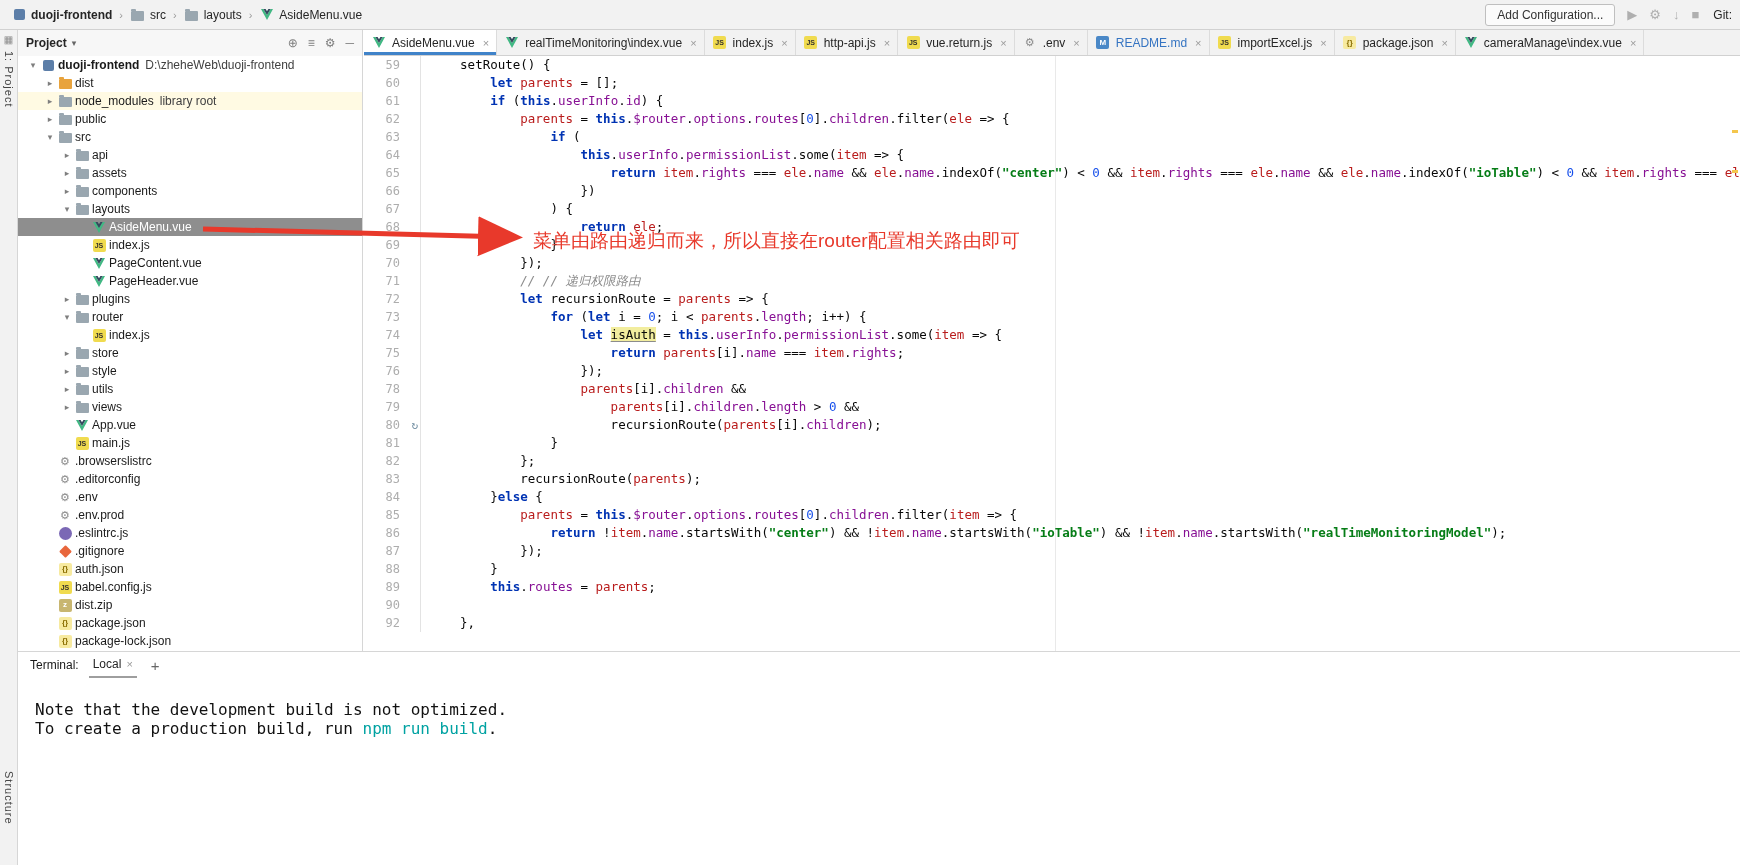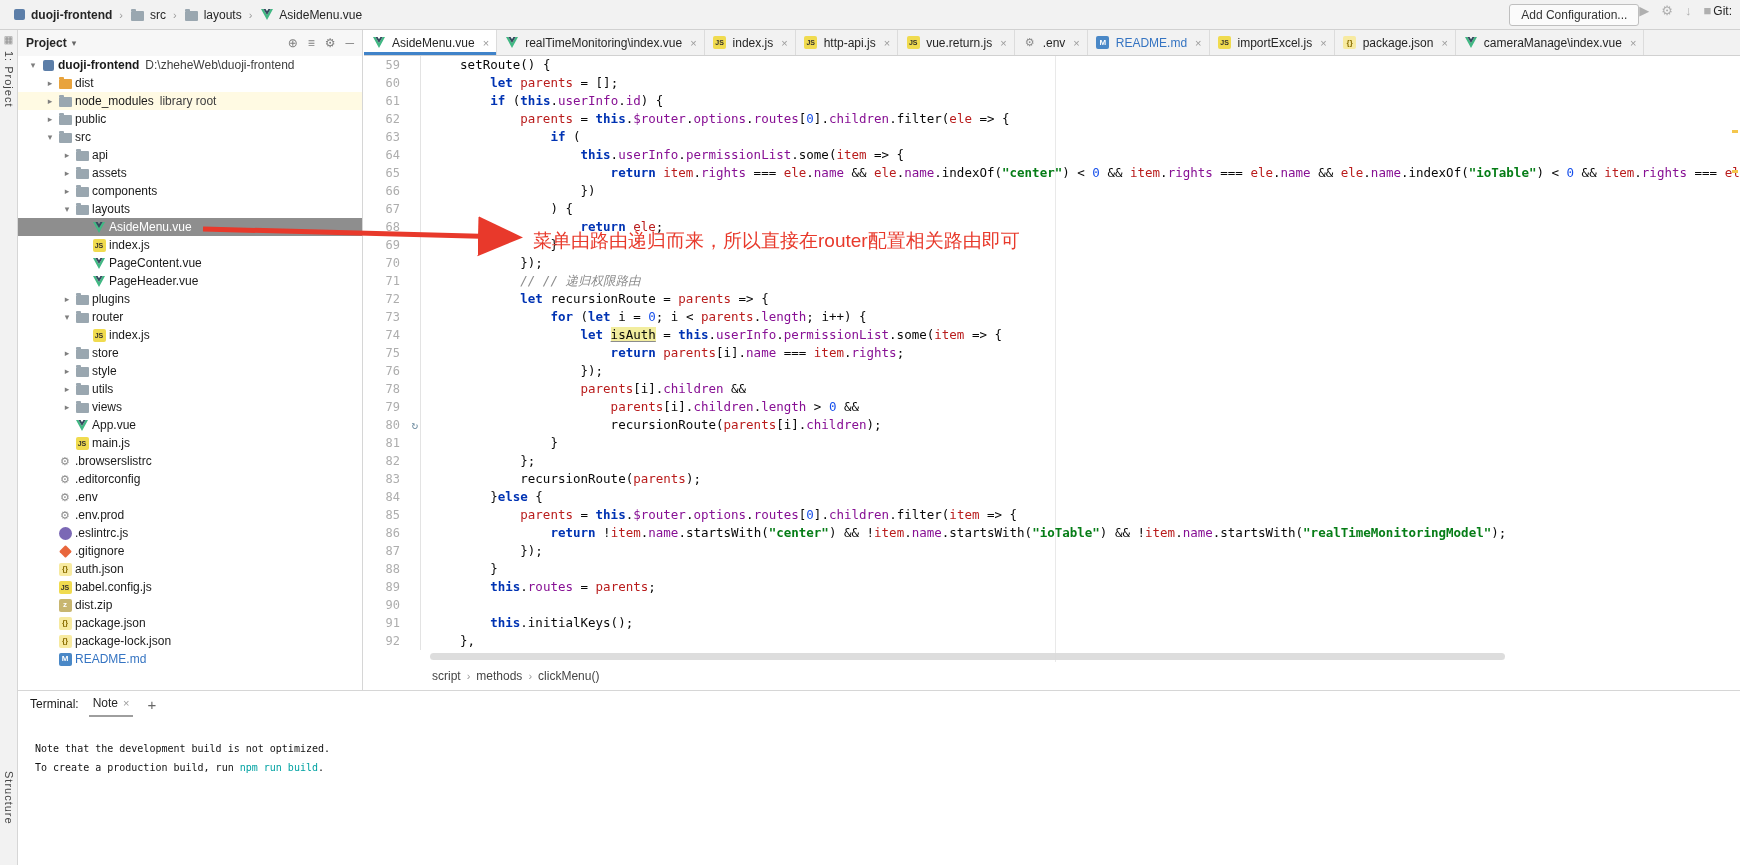--- a/index.html
+++ b/index.html
@@ -6,21 +6,21 @@
   html,body{width:1740px;height:865px}
   body{position:relative;overflow:hidden;background:#fff;font-family:"Liberation Sans",sans-serif;font-size:12px;color:#1a1a1a}
 
   
   .topbar{position:absolute;top:0;left:0;right:0;height:30px;background:#F2F2F2;border-bottom:1px solid #D1D1D1;display:flex;align-items:center;padding:0 8px;white-space:nowrap}
   .crumbs{display:flex;align-items:center;gap:2px}
   .crumb{display:flex;align-items:center;gap:4px;padding:2px 3px}
   .crumb-label{color:#262626}
   .crumb.first .crumb-label{font-weight:bold}
   .crumb-sep{color:#9a9a9a;margin:0 2px;font-size:11px}
-  .topbar-right{margin-left:auto;display:flex;align-items:flex-start;}
+  .topbar-right{margin-left:auto;display:flex;align-items:center;gap:12px}
   .addcfg-btn{border:1px solid #BFBFBF;border-radius:3px;background:#FBFBFB;padding:3px 11px;color:#333;font-size:12px}
   .tool-ic{color:#AFAFAF;font-size:13px;line-height:1}
   .git-label{color:#262626;margin-left:2px}
 
   
   .leftstrip{position:absolute;top:30px;left:0;width:18px;bottom:0;background:#F2F2F2;border-right:1px solid #D6D6D6;display:flex;flex-direction:column;align-items:center;padding:4px 0 40px 0}
   .strip-ic{color:#8C8C8C;font-size:10px;margin-bottom:6px}
   .vtext{writing-mode:vertical-rl;font-size:11px;color:#454545;letter-spacing:1px}
   .strip-bottom{margin-top:auto}
 
@@ -77,27 +77,27 @@
   .cs-num{color:#1750EB}
   .cs-cmt{color:#8C8C8C;font-style:italic}
   .cs-var{color:#b91c1c;text-underline-offset:2px;text-decoration-color:#8c8c8c}
   .cs-varhl{color:#080808;background:#F2ED9E;text-decoration:underline;text-underline-offset:2px;text-decoration-color:#8c8c8c}
   .hscroll{position:absolute;left:66px;width:1075px;bottom:30px;height:7px;background:#D9D9D9;border-radius:4px;opacity:.9}
   .stripe-mark{position:absolute;right:2px;width:6px;height:3px;background:#F4C64D}
   .ed-breadcrumb{position:absolute;left:0;right:0;bottom:0;height:28px;display:flex;align-items:center;padding-left:68px;gap:6px;background:#fff;color:#454545}
   .bc-sep{color:#9a9a9a;font-size:11px}
 
   
-  .terminal{position:absolute;left:18px;right:0;bottom:0;height:175px;border-top:1px solid #D6D6D6;background:#fff}
+  .terminal{position:absolute;left:18px;right:0;bottom:0;height:214px;border-top:1px solid #D6D6D6;background:#fff}
   .term-header{height:26px;display:flex;align-items:center;padding-left:12px;gap:10px}
   .term-title{color:#1a1a1a}
   .term-tab{display:flex;align-items:center;gap:5px;height:100%;padding:0 4px;border-bottom:2px solid #9E9E9E;color:#262626}
   .term-close{color:#9a9a9a;font-size:11px}
   .term-plus{color:#666;font-size:15px;margin-left:4px}
-  .term-body{padding:22px 0 0 17px;font-family:"DejaVu Sans Mono",monospace;font-size:10px;line-height:19px;color:#111}
+  .term-body{padding:22px 0 0 17px;font-family:"DejaVu Sans Mono",monospace;font-size:16px;line-height:19px;color:#111}
   .t-plain{color:#111}
   .t-cmd{color:#00A2A2}
 
   
   .annot-svg{position:absolute;top:0;left:0;pointer-events:none;z-index:50}
   .annot-text{position:absolute;left:533px;top:228px;z-index:51;font-size:19px;color:#E8392B;white-space:nowrap}
 </style>
 </head>
 <body>
 
@@ -528,41 +528,40 @@
         <div class="code-line"><div class="gutter">81</div><div class="code-text" style="padding-left: calc(16ch + 9px);"><span class="cs-plain">}</span></div></div>
         <div class="code-line"><div class="gutter">82</div><div class="code-text" style="padding-left: calc(12ch + 9px);"><span class="cs-plain">};</span></div></div>
         <div class="code-line"><div class="gutter">83</div><div class="code-text" style="padding-left: calc(12ch + 9px);"><span class="cs-plain">recursionRoute(</span><span class="cs-var">parents</span><span class="cs-plain">);</span></div></div>
         <div class="code-line"><div class="gutter">84</div><div class="code-text" style="padding-left: calc(8ch + 9px);"><span class="cs-plain">}</span><span class="cs-kw">else</span><span class="cs-plain"> {</span></div></div>
         <div class="code-line"><div class="gutter">85</div><div class="code-text" style="padding-left: calc(12ch + 9px);"><span class="cs-var">parents</span><span class="cs-plain"> = </span><span class="cs-kw">this</span><span class="cs-plain">.</span><span class="cs-mem">$router</span><span class="cs-plain">.</span><span class="cs-mem">options</span><span class="cs-plain">.</span><span class="cs-mem">routes</span><span class="cs-plain">[</span><span class="cs-num">0</span><span class="cs-plain">].</span><span class="cs-mem">children</span><span class="cs-plain">.filter(</span><span class="cs-var">item</span><span class="cs-plain"> =&gt; {</span></div></div>
         <div class="code-line"><div class="gutter">86</div><div class="code-text" style="padding-left: calc(16ch + 9px);"><span class="cs-kw">return </span><span class="cs-plain">!</span><span class="cs-var">item</span><span class="cs-plain">.</span><span class="cs-mem">name</span><span class="cs-plain">.startsWith(</span><span class="cs-str">"center"</span><span class="cs-plain">) &amp;&amp; !</span><span class="cs-var">item</span><span class="cs-plain">.</span><span class="cs-mem">name</span><span class="cs-plain">.startsWith(</span><span class="cs-str">"ioTable"</span><span class="cs-plain">) &amp;&amp; !</span><span class="cs-var">item</span><span class="cs-plain">.</span><span class="cs-mem">name</span><span class="cs-plain">.startsWith(</span><span class="cs-str">"realTimeMonitoringModel"</span><span class="cs-plain">);</span></div></div>
         <div class="code-line"><div class="gutter">87</div><div class="code-text" style="padding-left: calc(12ch + 9px);"><span class="cs-plain">});</span></div></div>
         <div class="code-line"><div class="gutter">88</div><div class="code-text" style="padding-left: calc(8ch + 9px);"><span class="cs-plain">}</span></div></div>
         <div class="code-line"><div class="gutter">89</div><div class="code-text" style="padding-left: calc(8ch + 9px);"><span class="cs-kw">this</span><span class="cs-plain">.</span><span class="cs-mem">routes</span><span class="cs-plain"> = </span><span class="cs-var">parents</span><span class="cs-plain">;</span></div></div>
         <div class="code-line"><div class="gutter">90</div><div class="code-text" style="padding-left: calc(0ch + 9px);"></div></div>
-        <div class="code-line"><div class="gutter">91</div><div class="code-text" style="padding-left: calc(8ch + 9px);"><span class="cs-kw">this</span><span class="cs-plain">.initialKeys();</span></div></div>
         <div class="code-line"><div class="gutter">92</div><div class="code-text" style="padding-left: calc(4ch + 9px);"><span class="cs-plain">},</span></div></div>
       </div>
   </div>
   <div class="hscroll"></div>
   <div class="stripe-mark" style="top:100px"></div>
   <div class="stripe-mark" style="top:140px"></div>
   <div class="ed-breadcrumb">
       <span class="bc-item">script</span>
       <span class="bc-sep">›</span>
       <span class="bc-item">methods</span>
       <span class="bc-sep">›</span>
       <span class="bc-item">clickMenu()</span>
     </div>
 </div>
 
 <div class="terminal">
   <div class="term-header">
     <span class="term-title">Terminal:</span>
     <span class="term-tab">
-      <span>Note</span>
+      <span>Local</span>
       <span class="term-close">×</span>
     </span>
     <span class="term-plus">+</span>
   </div>
   <div class="term-body">
       <div class="term-line"><span class="t-plain">Note that the development build is not optimized.</span></div>
       <div class="term-line"><span class="t-plain">To create a production build, run </span><span class="t-cmd">npm run build</span><span class="t-plain">.</span></div>
     </div>
 </div>
 

